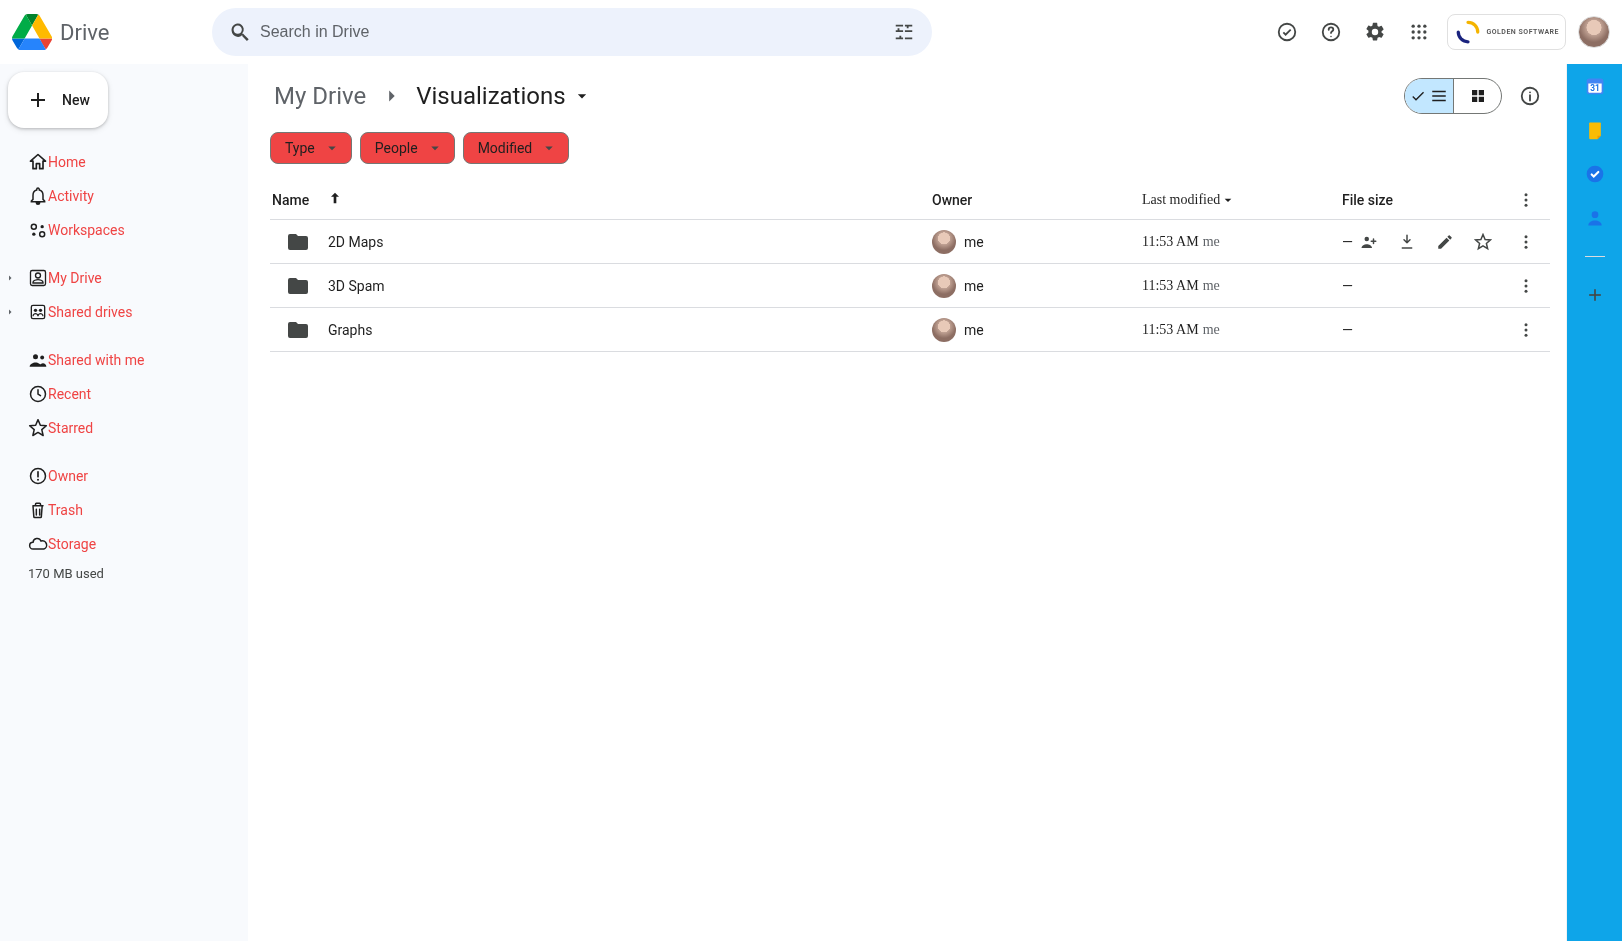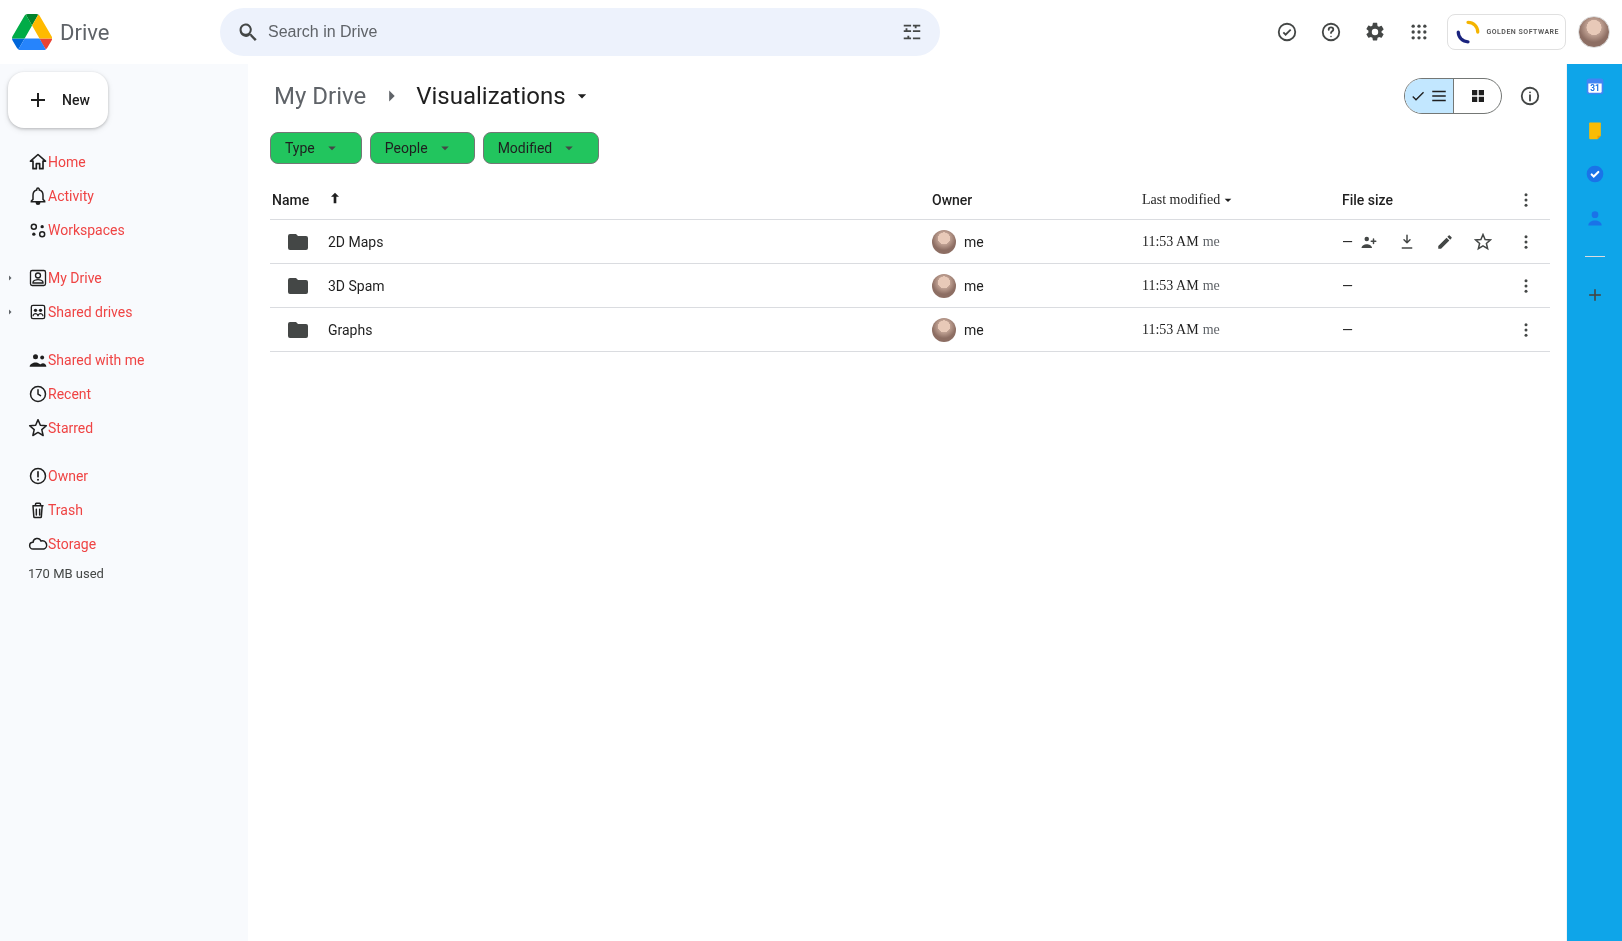--- a/index.html
+++ b/index.html
@@ -12,21 +12,20 @@
   height: 941px;
   overflow: hidden;
   display: flex;
   flex-direction: column;
 }
 .topbar {
   height: 64px;
   display: flex;
   align-items: center;
   padding: 0 8px 0 12px;
-  gap: 8px;
 }
 .logo-wrap { display:flex; align-items:center; gap:8px; width:200px; cursor:pointer;}
 .logo-wrap svg { width:40px; height:40px; }
 .logo-text { font-size:22px; color:#5f6368; }
 .search-wrap {
   flex: 0 0 720px;
   height: 48px;
   background: #edf2fc;
   border-radius: 24px;
   display: flex;
@@ -103,22 +102,22 @@
 .view-btn.active { background:#c2e7ff; }
 .view-btn + .view-btn { border-left:1px solid #747775; }
 .info-btn {
   width:40px; height:40px; border-radius:50%;
   display:flex; align-items:center; justify-content:center; cursor:pointer; color:#444746;
 }
 
 .chips-row { display:flex; gap:8px; padding:12px 0 16px 0;}
 .chip {
   height:32px; border:1px solid #747775; border-radius:8px;
-  display:flex; align-items:center; padding:0 20px 0 14px; gap:8px;
-  font-size:14px; color:#1f1f1f; cursor:pointer; background:#22c55e;
+  display:flex; align-items:center; padding:0 10px 0 14px; gap:8px;
+  font-size:14px; color:#1f1f1f; cursor:pointer; background:#ef4444;
 }
 .chip svg { width:18px; height:18px; color:#444746;}
 
 .list-header {
   display:flex; align-items:center; height:40px;
   color:#1f1f1f; font-size:14px; font-weight:500;
   border-bottom:1px solid #dadce0;
 }
 .col-name { flex:1; display:flex; align-items:center; gap:18px; padding-left:2px;}
 .col-owner { width:210px; }

